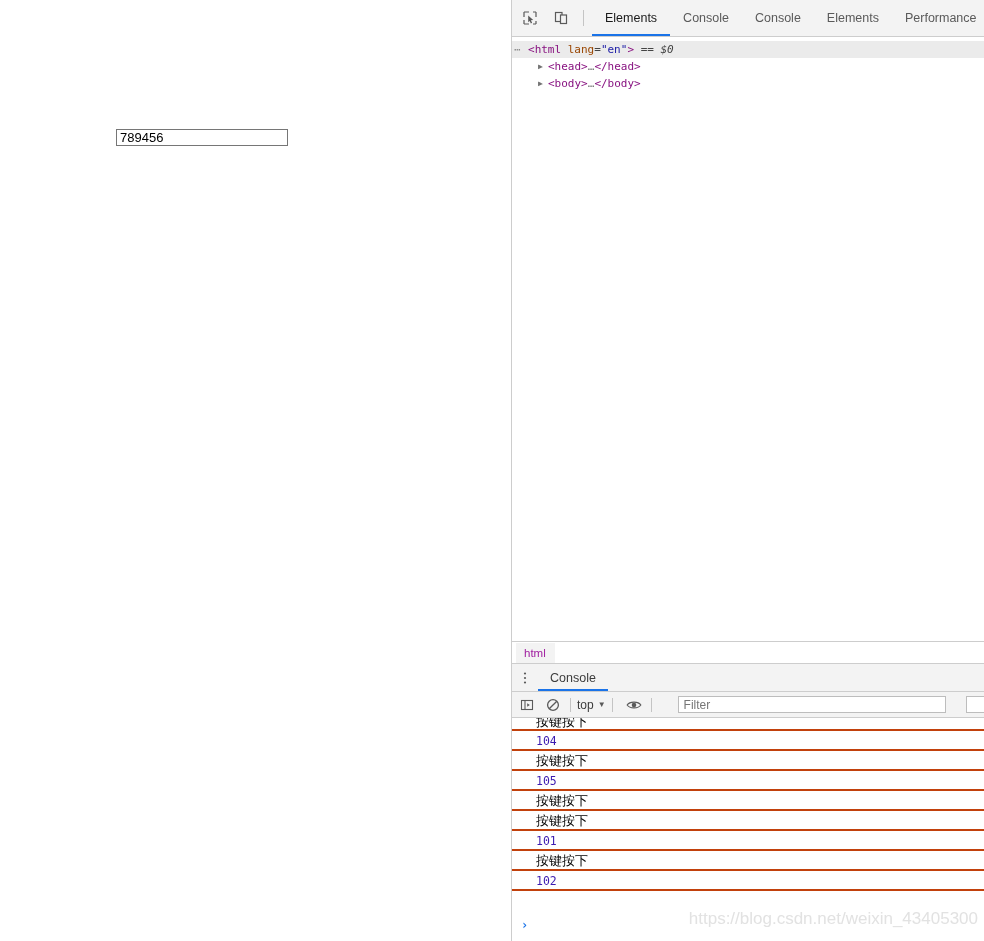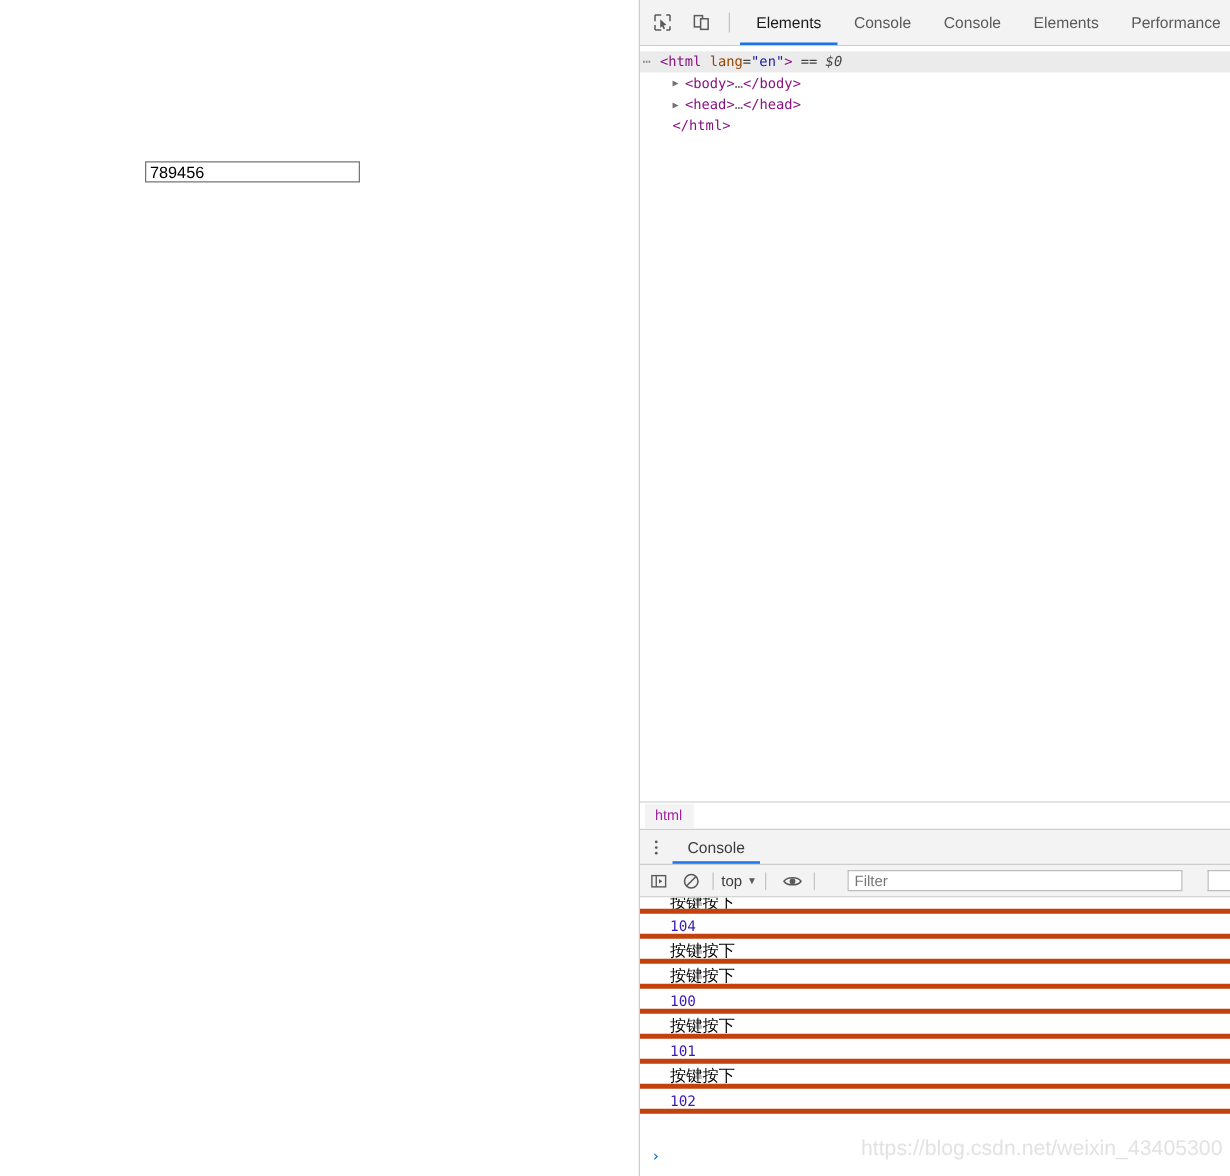--- a/index.html
+++ b/index.html
@@ -264,21 +264,21 @@
   
   #console-log {
     position: relative;
     height: 193px;
     overflow: hidden;
     background: #ffffff;
   }
   .log-row {
     height: 20px;
     line-height: 20px;
-    border-bottom: 4px solid #c2410c;
+    border-bottom: 2px solid #c2410c;
     padding-left: 24px;
     font-family: "DejaVu Sans Mono", monospace;
     font-size: 11.5px;
     white-space: nowrap;
     overflow: hidden;
     box-sizing: border-box;
   }
   .log-row.text { color: #000000; font-family: "Liberation Sans", sans-serif; font-size: 13px; }
   .log-row.num  { color: #3b1bb0; }
 
@@ -349,30 +349,27 @@
 
 
     <div class="dom-row selected" style="padding-left:16px;">
       <span class="dom-ellipsis">⋯</span>
       <span class="tag-punct">&lt;</span><span class="tag-name">html</span>
       <span class="attr-name">lang</span><span class="dom-eq">=</span><span class="attr-val">"en"</span><span class="tag-punct">&gt;</span>
       <span class="dom-dollar">== $0</span>
     </div>
 
     <div class="dom-row" style="padding-left:26px;">
+      <span class="dom-arrow">▶</span><span class="tag-punct">&lt;head&gt;</span><span class="dom-dots">…</span><span class="tag-punct">&lt;/head&gt;</span>
+    </div>
+
+    <div class="dom-row" style="padding-left:26px;">
       <span class="dom-arrow">▶</span><span class="tag-punct">&lt;body&gt;</span><span class="dom-dots">…</span><span class="tag-punct">&lt;/body&gt;</span>
     </div>
 
-    <div class="dom-row" style="padding-left:26px;">
-      <span class="dom-arrow">▶</span><span class="tag-punct">&lt;head&gt;</span><span class="dom-dots">…</span><span class="tag-punct">&lt;/head&gt;</span>
-    </div>
-
-    <div class="dom-row" style="padding-left:26px;">
-      <span class="tag-punct">&lt;/html&gt;</span>
-    </div>
   </div>
 
   <div id="dom-crumbs">
     <span class="crumb">html</span>
   </div>
 
   <div id="drawer">
 
     <div id="drawer-tabbar">
       <div id="drawer-more">
@@ -413,22 +410,22 @@
       </div>
       <div class="ct-sep"></div>
       <input id="ct-filter" type="text" placeholder="Filter" style="">
       <div id="ct-levels"></div>
     </div>
 
     <div id="console-log">
       <div class="log-row text" style="height:13px;line-height:7px;">按键按下</div>
       <div class="log-row num">104</div>
       <div class="log-row text">按键按下</div>
+      <div class="log-row num">105</div>
       <div class="log-row text">按键按下</div>
-      <div class="log-row num">100</div>
       <div class="log-row text">按键按下</div>
       <div class="log-row num">101</div>
       <div class="log-row text">按键按下</div>
       <div class="log-row num">102</div>
     </div>
 
     <div id="console-prompt">
       <span id="prompt-caret">›</span>
     </div>
   </div>

